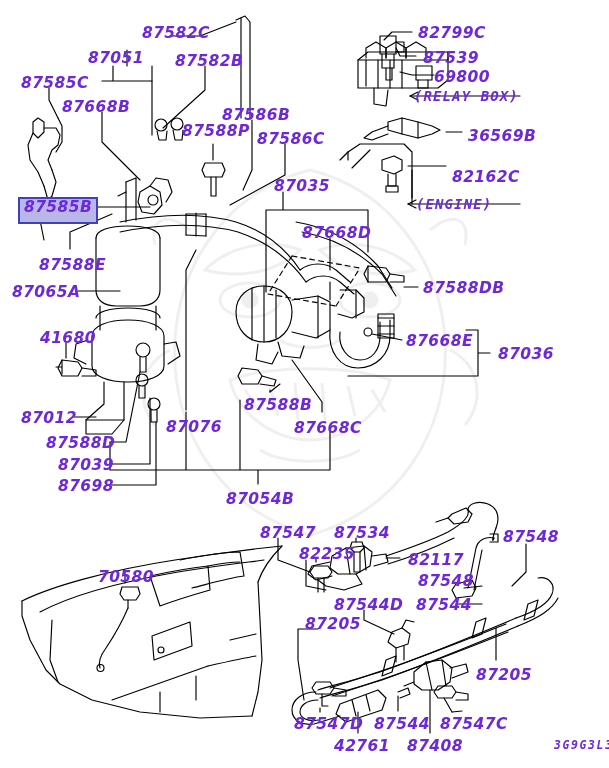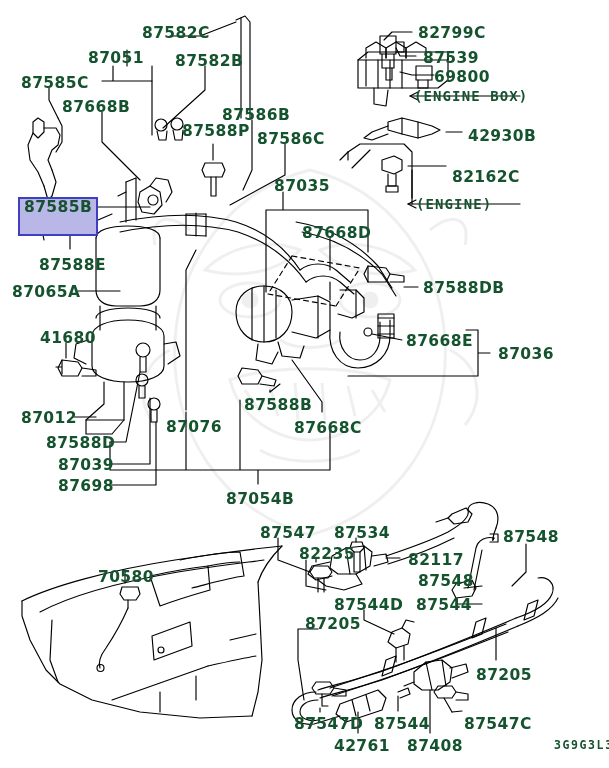--- a/index.html
+++ b/index.html
@@ -29,40 +29,41 @@
     width:609px; height:768px;
     pointer-events:none;
   }
   
   .lbl{
     position:absolute;
     font-family:"DejaVu Sans","Liberation Sans",sans-serif;
     font-size:15.5px;
     font-weight:700;
     letter-spacing:.4px;
-    color:#14532d;
+    color:#6d28d9;
     white-space:nowrap;
     line-height:1;
+    font-style:italic;
   }
   .lbl.paren{
     font-family:"DejaVu Sans Mono","Liberation Mono",monospace;
     font-size:14px;
     font-weight:700;
     letter-spacing:1.1px;
   }
   .lbl.code{
     font-family:"DejaVu Sans Mono","Liberation Mono",monospace;
     font-size:11.5px;
     font-weight:700;
     letter-spacing:1.6px;
   }
   .lbl.hl{
     background:#b9b6e8;
     border:2px solid #3f3fbf;
-    padding:1px 4px 18px 4px;
+    padding:1px 4px 6px 4px;
     margin-left:-6px;
     margin-top:-3px;
     box-sizing:border-box;
     text-align:center;
   }
 </style>
 </head>
 <body>
 
 <div id="sheet">
@@ -416,36 +417,36 @@
       <div class="lbl" style="left: 21px; top: 411px;">87012</div>
       <div class="lbl" style="left: 294px; top: 421px;">87668C</div>
       <div class="lbl" style="left: 166px; top: 420px;">87076</div>
       <div class="lbl" style="left: 46px; top: 436px;">87588D</div>
       <div class="lbl" style="left: 58px; top: 458px;">87039</div>
       <div class="lbl" style="left: 58px; top: 479px;">87698</div>
       <div class="lbl" style="left: 226px; top: 492px;">87054B</div>
       <div class="lbl" style="left: 418px; top: 26px;">82799C</div>
       <div class="lbl" style="left: 423px; top: 51px;">87539</div>
       <div class="lbl" style="left: 434px; top: 70px;">69800</div>
-      <div class="lbl" style="left: 468px; top: 129px;">42930B</div>
+      <div class="lbl" style="left: 468px; top: 129px;">36569B</div>
       <div class="lbl" style="left: 452px; top: 170px;">82162C</div>
       <div class="lbl" style="left: 260px; top: 526px;">87547</div>
       <div class="lbl" style="left: 334px; top: 526px;">87534</div>
       <div class="lbl" style="left: 299px; top: 547px;">82235</div>
       <div class="lbl" style="left: 503px; top: 530px;">87548</div>
       <div class="lbl" style="left: 408px; top: 553px;">82117</div>
       <div class="lbl" style="left: 418px; top: 574px;">87548</div>
       <div class="lbl" style="left: 98px; top: 570px;">70580</div>
       <div class="lbl" style="left: 334px; top: 598px;">87544D</div>
       <div class="lbl" style="left: 416px; top: 598px;">87544</div>
       <div class="lbl" style="left: 305px; top: 617px;">87205</div>
       <div class="lbl" style="left: 476px; top: 668px;">87205</div>
       <div class="lbl" style="left: 294px; top: 717px;">87547D</div>
       <div class="lbl" style="left: 374px; top: 717px;">87544</div>
-      <div class="lbl" style="left: 440px; top: 717px; margin-left: 24px;">87547C</div>
+      <div class="lbl" style="left: 440px; top: 717px;">87547C</div>
       <div class="lbl" style="left: 334px; top: 739px;">42761</div>
       <div class="lbl" style="left: 407px; top: 739px;">87408</div>
-      <div class="lbl paren" style="left: 414px; top: 89px;">(ENGINE BOX)</div>
+      <div class="lbl paren" style="left: 414px; top: 89px;">(RELAY BOX)</div>
       <div class="lbl paren" style="left: 416px; top: 197px;">(ENGINE)</div>
       <div class="lbl code" style="left: 522px; top: 740px; margin-left: 32px;">3G9G3L3</div>
     </div>
 
 </div>
 
 </body></html>

